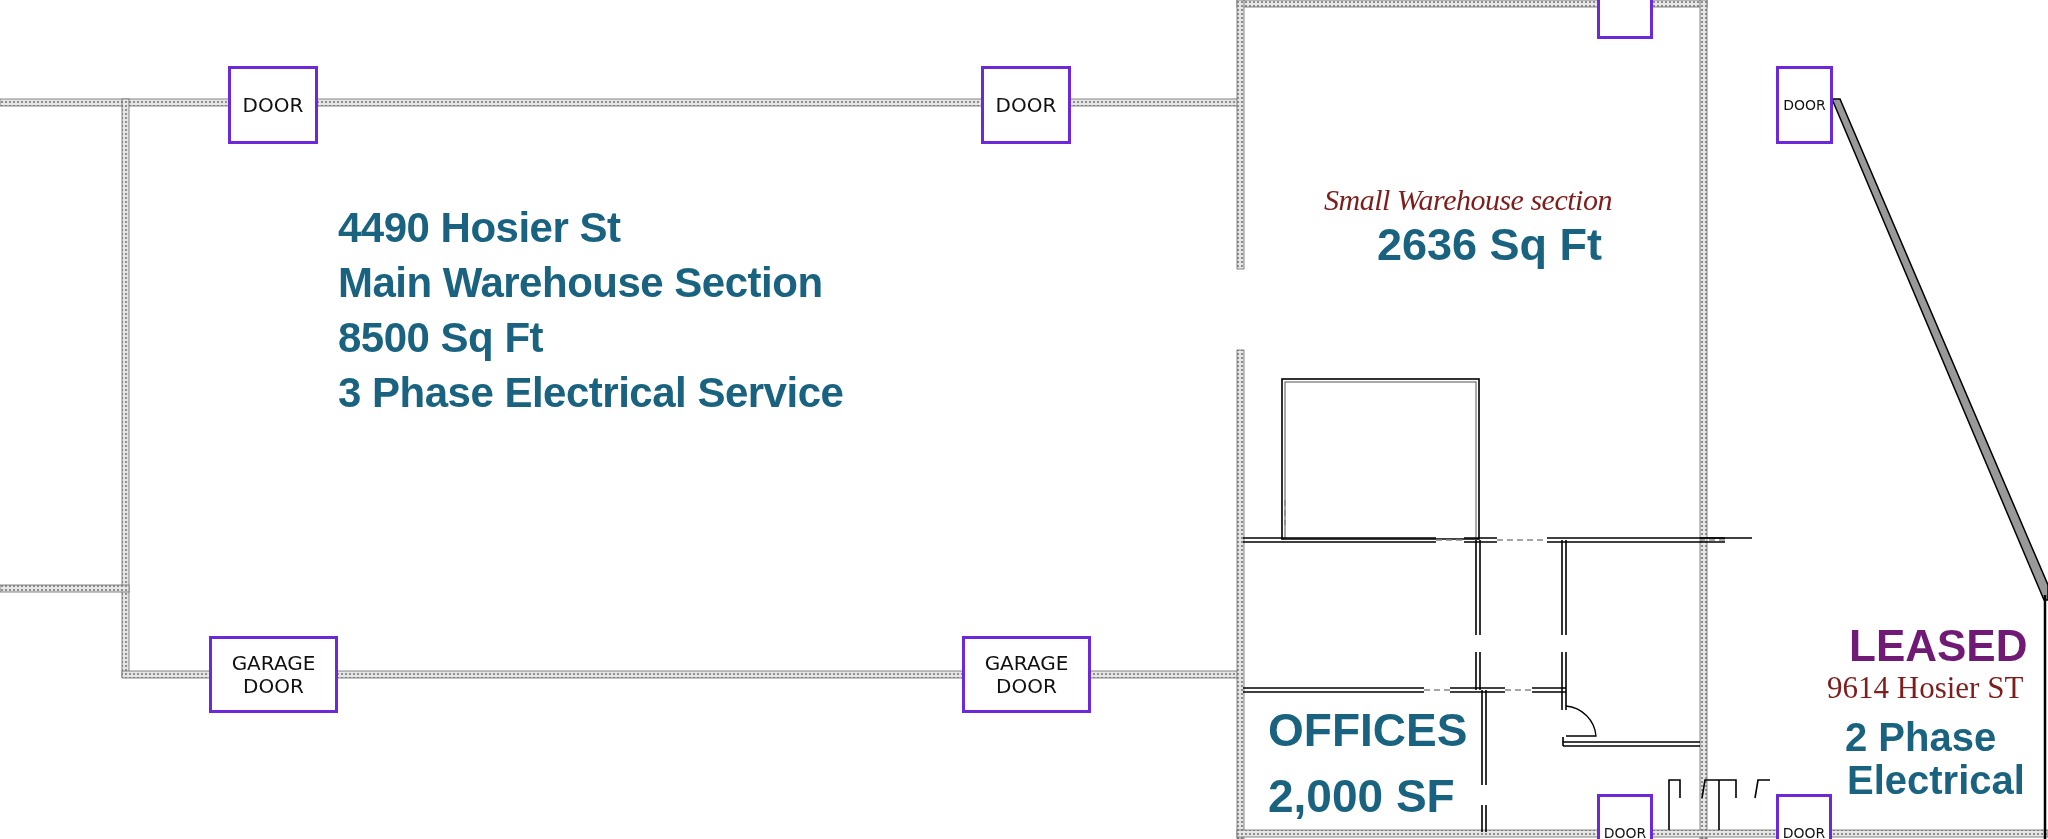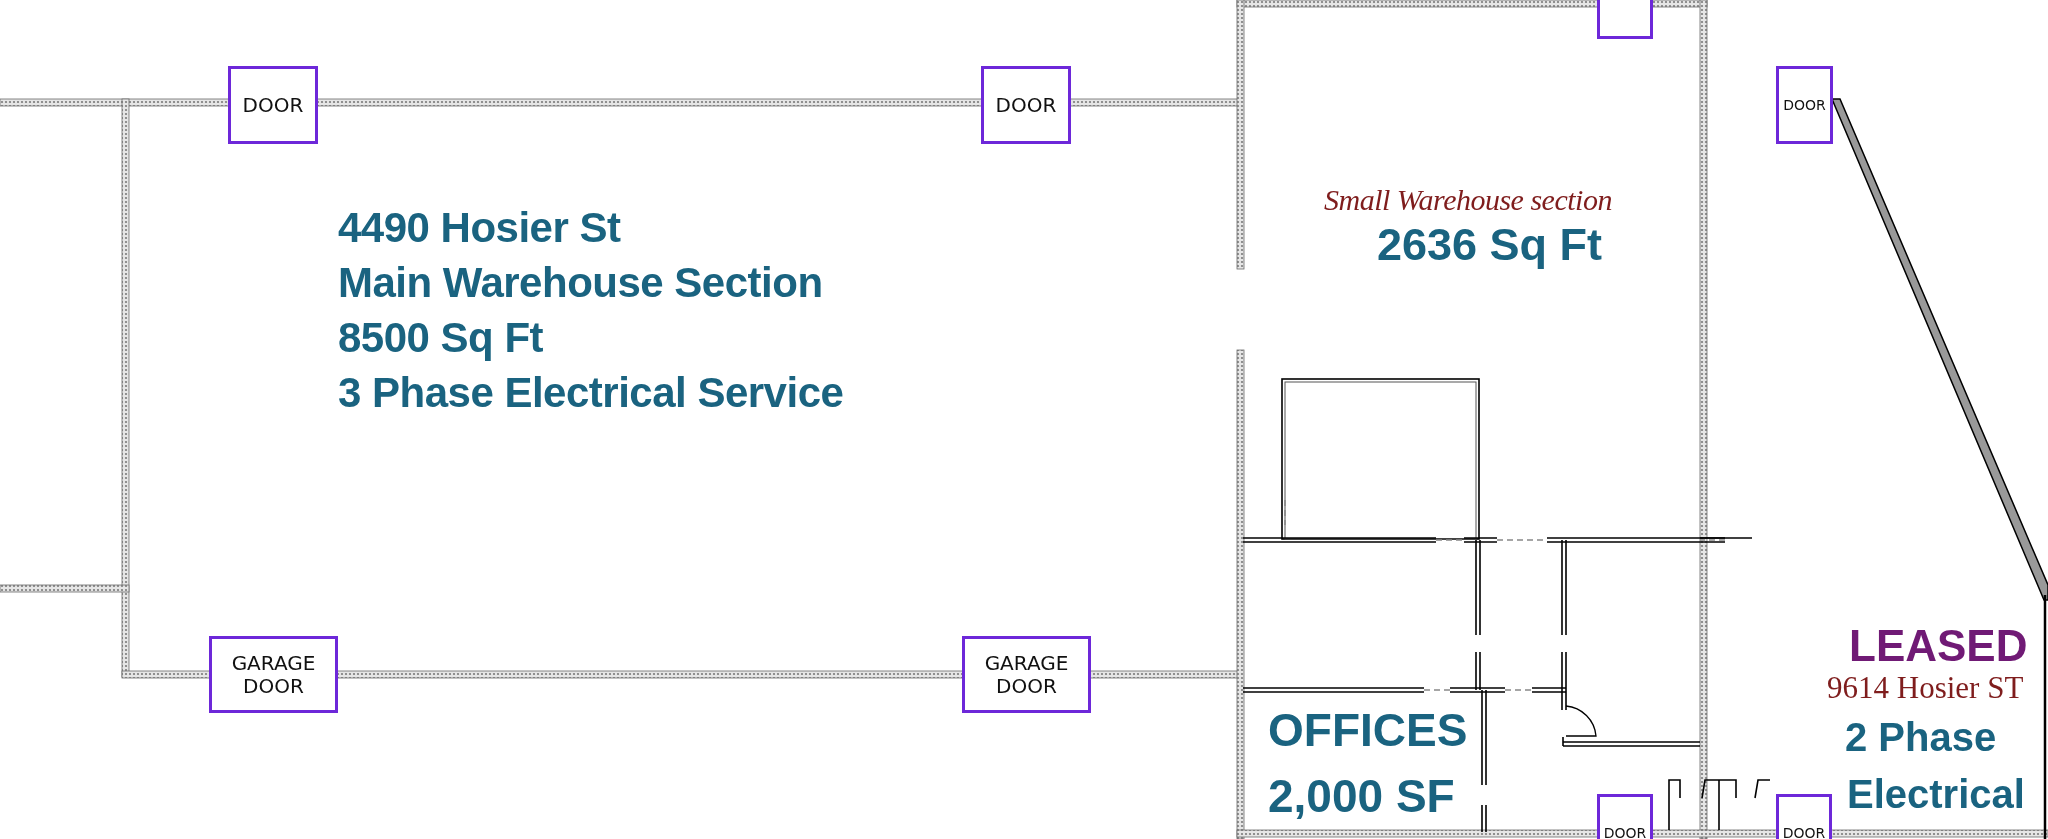--- a/index.html
+++ b/index.html
@@ -145,13 +145,13 @@
 
 <div class="hand" style="left:1324px; top:183px; font-size:30px; letter-spacing:-0.5px;">Small Warehouse section</div>
 <div class="label" style="left:1377px; top:219px; font-size:45px;">2636 Sq Ft</div>
 
 <div class="label" style="left:1268px; top:703px; font-size:46px;">OFFICES</div>
 <div class="label" style="left:1268px; top:758px; font-size:46px;margin-top:11px;">2,000 SF</div>
 
 <div class="label" style="left:1849px; top:621px; font-size:44px; color:#701a75;">LEASED</div>
 <div class="hand" style="left:1827px; top:670px; font-size:31px; font-style:normal;">9614 Hosier ST</div>
 <div class="label" style="left:1845px; top:707px; font-size:40px;margin-top:8px;">2 Phase</div>
-<div class="label" style="left:1847px; top:758px; font-size:40px;margin-top:14px;">Electrical</div>
+<div class="label" style="left:1847px; top:758px; font-size:40px;">Electrical</div>
 
 </body></html>

